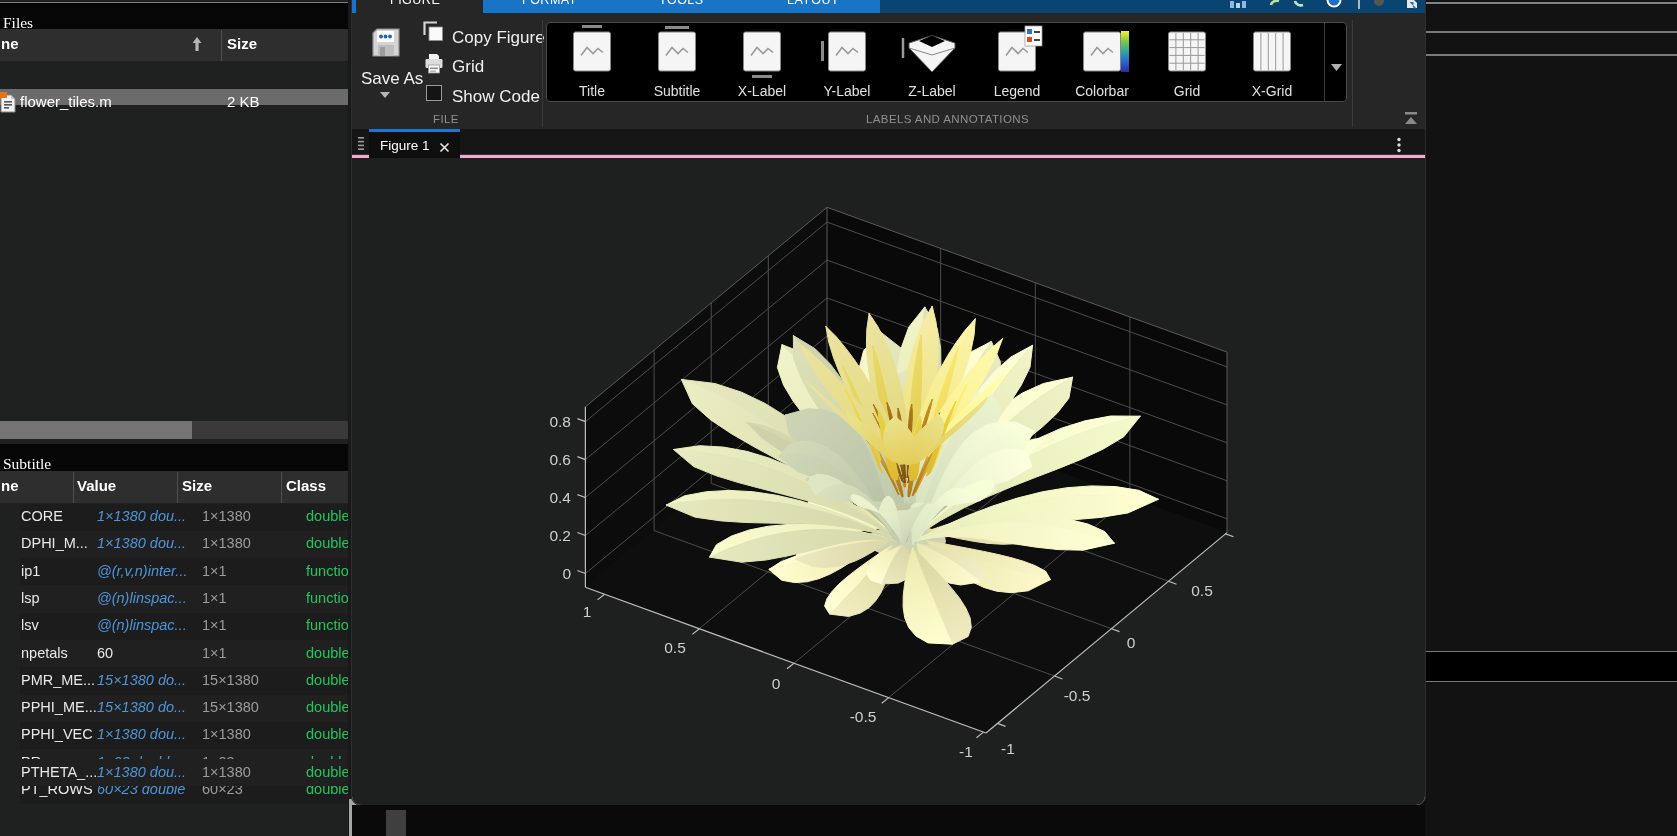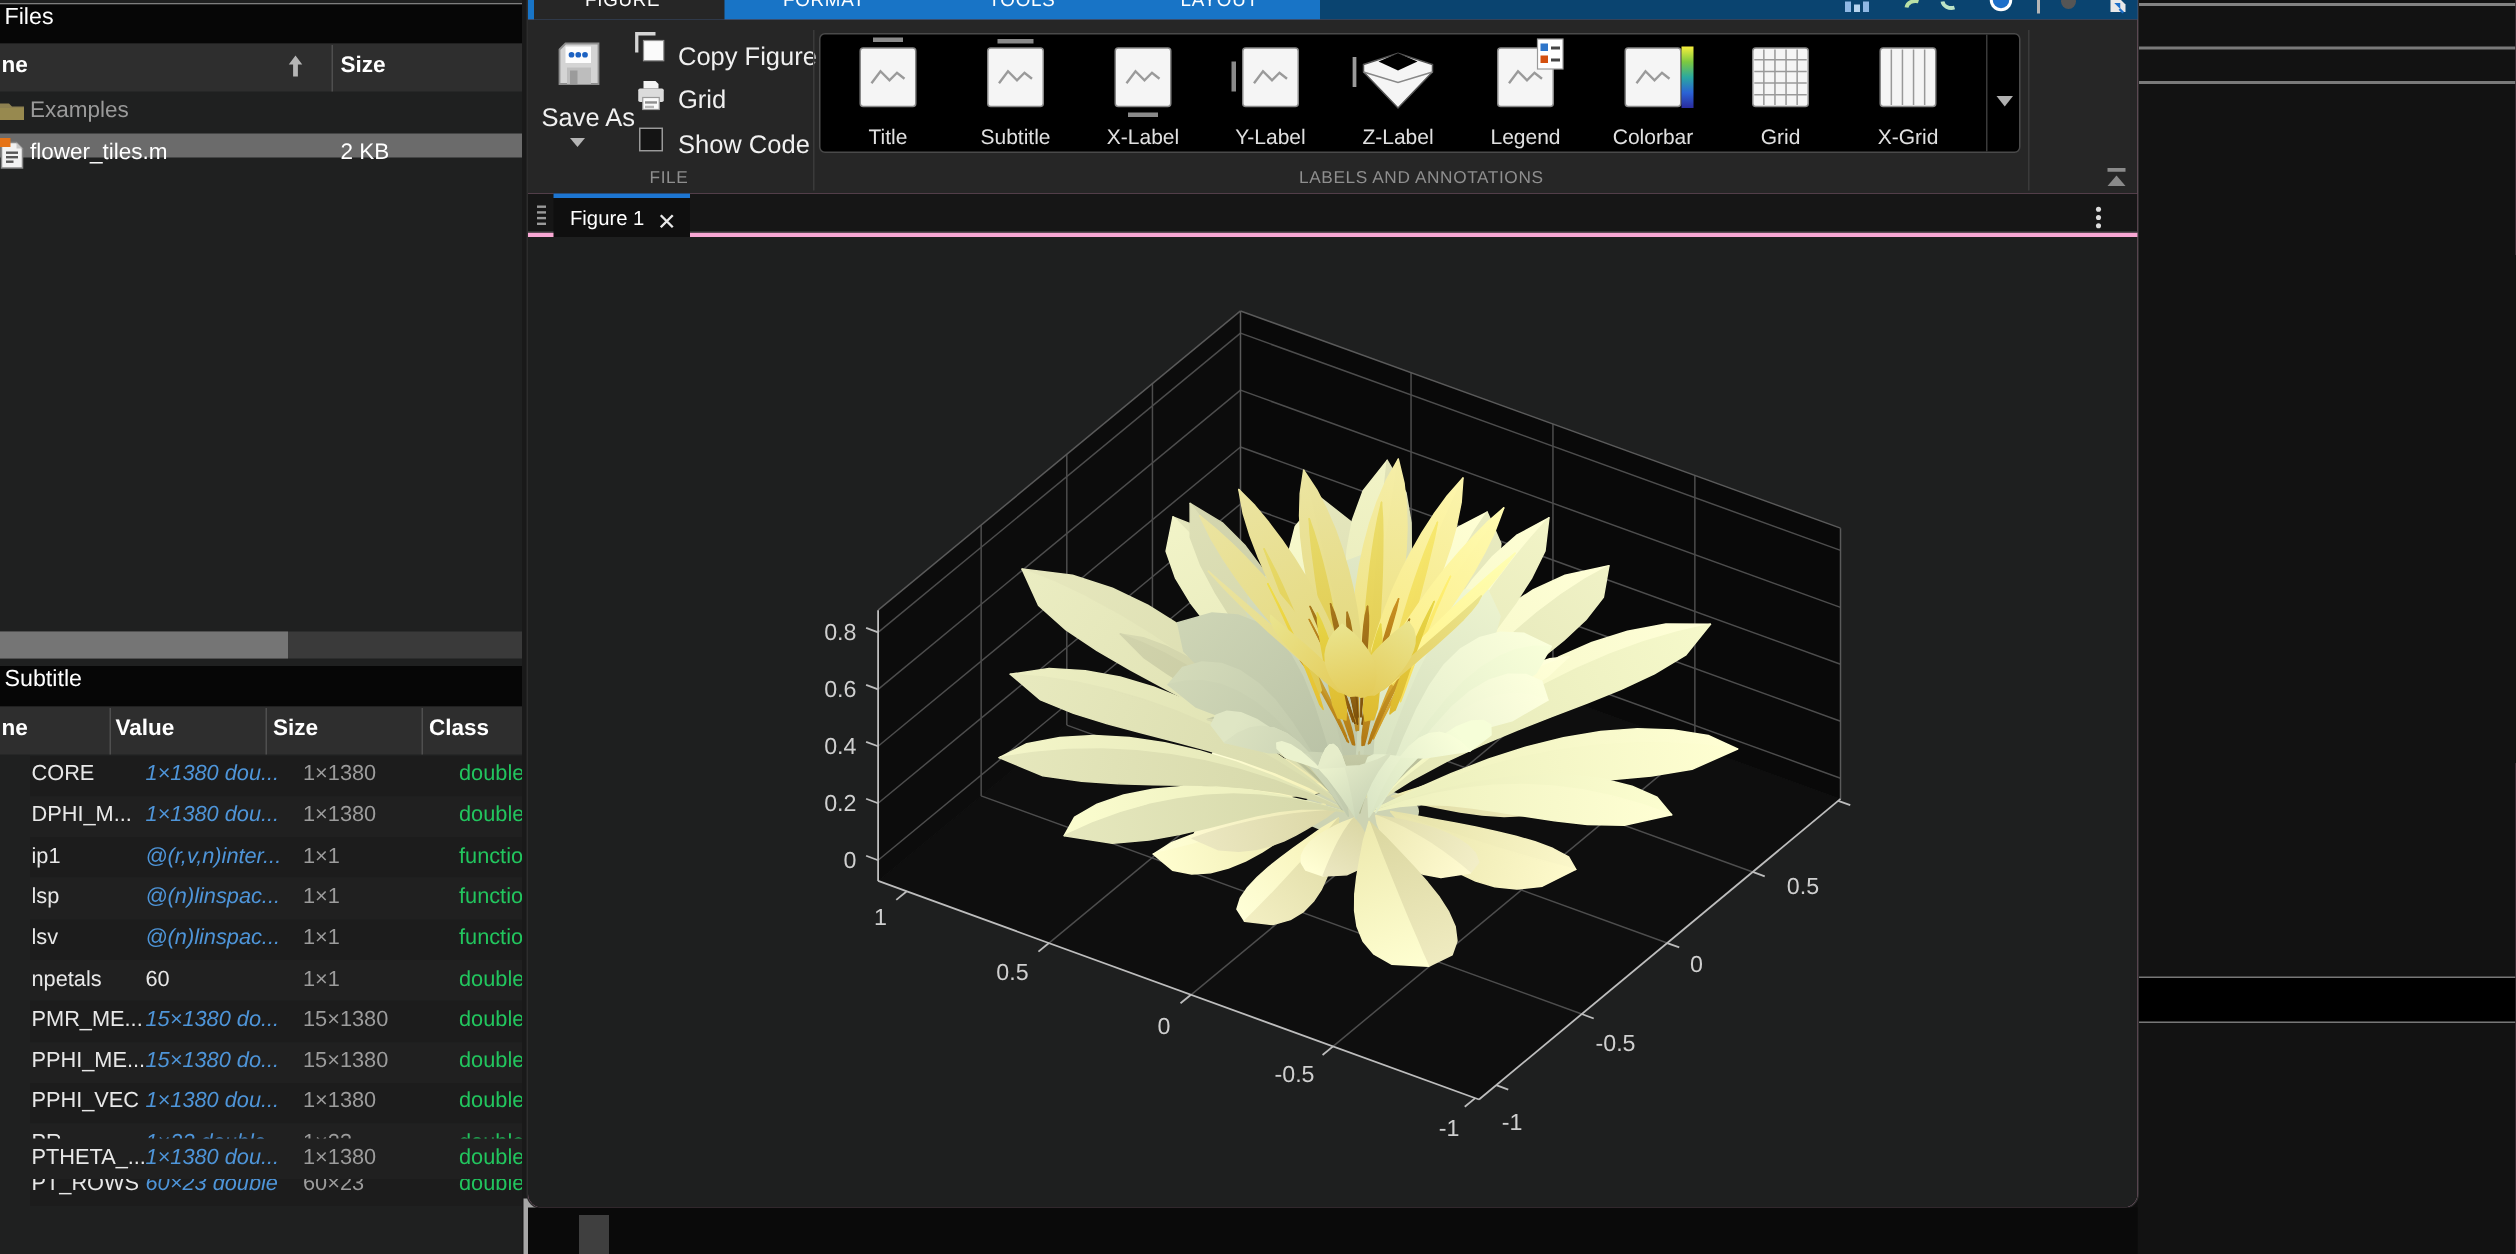--- a/index.html
+++ b/index.html
@@ -3,21 +3,21 @@
 <style>
 * { margin:0; padding:0; box-sizing:border-box; }
 html,body { width:1677px; height:836px; overflow:hidden; background:#0d0d0d;
   font-family:"Liberation Sans", sans-serif; }
 .abs { position:absolute; }
 #page { position:relative; width:1677px; height:836px; }
 
 #left { position:absolute; left:0; top:0; width:348px; height:836px; background:#1f2020; }
 .blackhdr { position:absolute; left:0; width:348px; background:#060606; color:#fff;
   font-size:15.5px; }
-.blackhdr span { position:absolute; left:3px; top:0; }
+.blackhdr span { position:absolute; left:3px; top:11px;font-family:Liberation Serif, serif; }
 .thead { position:absolute; left:0; width:348px; background:#2e2e2e; color:#fff;
   font-size:15px; font-weight:bold; }
 .vsep { position:absolute; width:1px; background:#4f4f4f; }
 .frow { position:absolute; left:0; width:348px; height:28px; font-size:15px; }
 .wrow { position:absolute; left:0; width:348px; height:27.3px; font-size:14.5px; color:#e8e8e8; overflow:hidden;margin-left:20px; }
 .wrow span { position:absolute; top:4.5px; white-space:nowrap; }
 .wn { left:1px; color:#e8e8e8; max-width:75px; overflow:hidden; }
 .wv { left:77px; color:#4e95d9; font-style:italic; }
 .wp { left:77px; color:#e8e8e8; }
 .ws { left:182px; color:#9c9c9c; }
@@ -57,27 +57,20 @@
         <span>Files</span>
       </div>
 <div class="thead" style="top:29px;height:32px">
         <span style="position:absolute;left:1px;top:6px">ne</span>
         <span style="position:absolute;left:227px;top:6px">Size</span>
       </div>
 <svg class="abs" style="left:189px;top:36px" width="16" height="18">
         <path d="M8 1 L12.5 7 L9.6 7 L9.6 15 L6.4 15 L6.4 7 L3.5 7 Z" fill="#b5b5b5"></path>
       </svg>
 <div class="vsep" style="left:221px;top:30px;height:31px"></div>
-<div class="frow" style="top:61px;color:#9a9a9a">
-        <svg class="abs" style="left:0;top:6px" width="17" height="14">
-          <path d="M0 2 L6 2 L8 4 L16 4 L16 13 L0 13 Z" fill="#8d8050"></path>
-          <rect x="0" y="5" width="16" height="8" fill="#97894f"></rect>
-        </svg>
-        <span style="position:absolute;left:20px;top:4px">Examples</span>
-      </div>
 <div class="frow" style="top:89px;height:16px;background:#6b6b6b;color:#fff">
         <svg class="abs" style="left:0;top:3px" width="16" height="21">
           <path d="M1 3 L11 3 L15 7 L15 20 L1 20 Z" fill="#f2f2f2" stroke="#888" stroke-width="1"></path>
           <path d="M11 3 L15 7 L11 7 Z" fill="#c9c9c9"></path>
           <path d="M0 0 L7 0 L7 6 L0 6 Z" fill="#e57317"></path>
           <rect x="4" y="9" width="8" height="1.6" fill="#555"></rect>
           <rect x="4" y="12" width="8" height="1.6" fill="#555"></rect>
           <rect x="4" y="15" width="5" height="1.6" fill="#555"></rect>
         </svg>
         <span style="position:absolute;left:20px;top:4px">flower_tiles.m</span>

